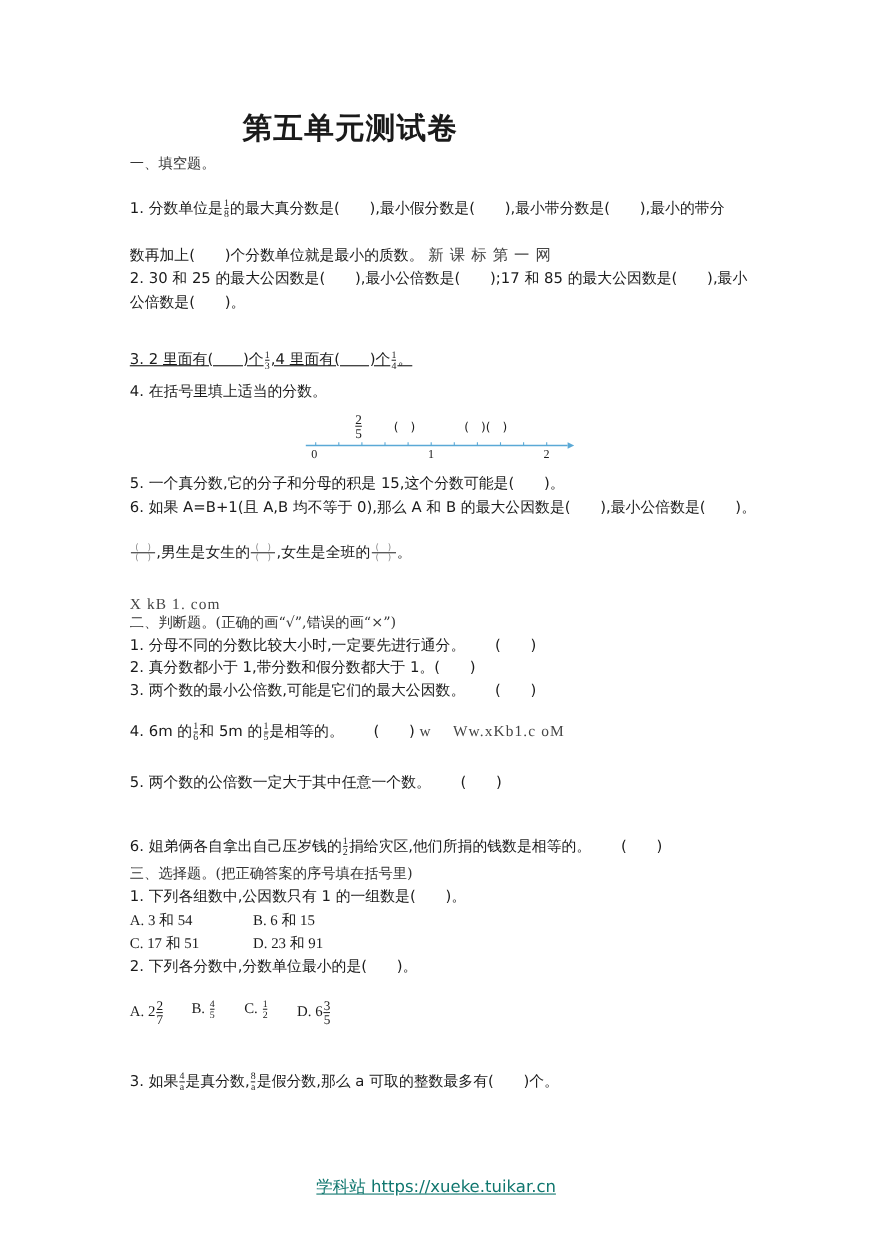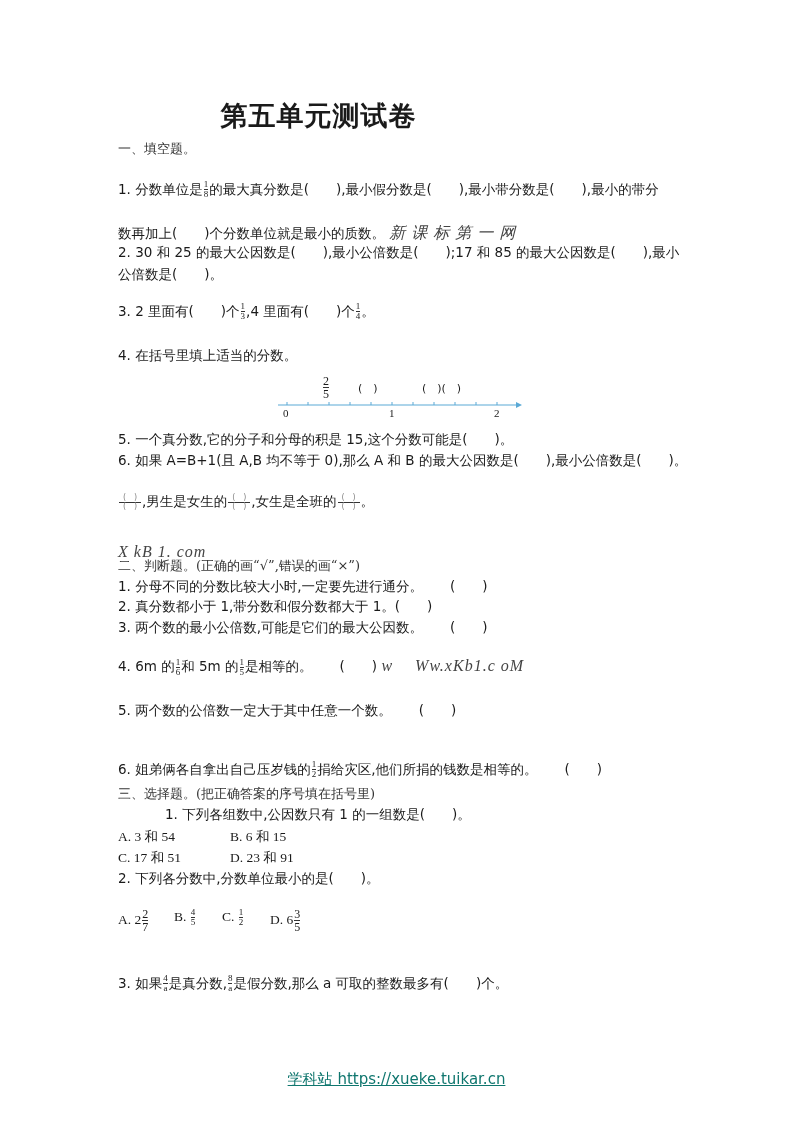--- a/index.html
+++ b/index.html
@@ -4,21 +4,21 @@
 <style>
   html, body { margin: 0; padding: 0; background: #ffffff; }
   body { width: 793px; height: 1122px; position: relative; overflow: hidden; color: #1a1a1a;
          font-family: "DejaVu Sans", "Liberation Sans", sans-serif; }
   .abs { position: absolute; white-space: nowrap; }
   .title { left: 0; width: 637px; top: 98px; text-align: center; font-size: 27px;
            font-family: "DejaVu Serif", "Liberation Serif", serif; font-weight: bold; letter-spacing: 1px; }
   .sec { font-family: "DejaVu Serif", "Liberation Serif", serif; font-size: 13px; color: #333; }
   .q { font-size: 13.5px; }
   .num { font-family: "Liberation Serif", "DejaVu Serif", serif; }
-  .wm { font-family: "Liberation Serif", serif; font-size: 16px; color: #444; letter-spacing: 1px; font-style: italic; }
+  .wm { font-family: "Liberation Serif", serif; font-size: 14px; color: #444; letter-spacing: 1px; }
   .frac { display: inline-flex; flex-direction: column; align-items: center; vertical-align: middle;
           font-family: "Liberation Serif", serif; font-size: 9px; line-height: 9px; margin: 0 1px; }
   .frac .bar { border-top: 1px solid #333; width: 100%; }
   .frac.big { font-size: 12px; line-height: 12px; }
   .bfrac { display: inline-flex; flex-direction: column; align-items: center; vertical-align: middle;
            font-size: 8px; line-height: 8px; color: #888; width: 22px; margin: 0 1px; }
   .bfrac .bar { border-top: 1px solid #333; width: 100%; }
   .footer { left: 0; width: 793px; top: 1070px; text-align: center; font-size: 15px; color: #0f766e; text-decoration: underline; }
   .numline { position: absolute; left: 270px; top: 375px; width: 260px; height: 50px; }
 </style>
@@ -37,21 +37,21 @@
     </span><span>的最大真分数是(　　),最小假分数是(　　),最小带分数是(　　),最小的带分</span>
 </div>
 <div class="abs q" style="left:118px;top:223px;">
   <span>数再加上(　　)个分数单位就是最小的质数。</span>
   <span class="wm">新 课 标 第 一 网</span>
 </div>
 
 <div class="abs q" style="left:118px;top:244px;">2. 30 和 25 的最大公因数是(　　),最小公倍数是(　　);17 和 85 的最大公因数是(　　),最小</div>
 <div class="abs q" style="left:118px;top:266px;">公倍数是(　　)。</div>
 
-<div class="abs q" style="left:118px;top:302px;">
+<div class="abs q" style="left:118px;top:318px;text-decoration:underline;">
   <span>3. 2 里面有(　　)个</span><span class="frac">
       <span>1</span>
       <span class="bar"></span>
       <span>3</span>
     </span><span>,4 里面有(　　)个</span><span class="frac">
       <span>1</span>
       <span class="bar"></span>
       <span>4</span>
     </span><span>。</span>
 </div>
@@ -130,21 +130,21 @@
 
 <div class="abs q" style="left:118px;top:760px;">
   <span>6. 姐弟俩各自拿出自己压岁钱的</span><span class="frac">
       <span>1</span>
       <span class="bar"></span>
       <span>2</span>
     </span><span>捐给灾区,他们所捐的钱数是相等的。　　(　　)</span>
 </div>
 
 <div class="abs sec" style="left:118px;top:785px;">三、选择题。(把正确答案的序号填在括号里)</div>
-<div class="abs q" style="left:118px;top:806px;margin-left:47px;">1. 下列各组数中,公因数只有 1 的一组数是(　　)。</div>
+<div class="abs q" style="left:118px;top:806px;">1. 下列各组数中,公因数只有 1 的一组数是(　　)。</div>
 <div class="abs q num" style="left:118px;top:828px;">A. 3 和 54</div>
 <div class="abs q num" style="left:230px;top:828px;">B. 6 和 15</div>
 <div class="abs q num" style="left:118px;top:849px;">C. 17 和 51</div>
 <div class="abs q num" style="left:230px;top:849px;">D. 23 和 91</div>
 <div class="abs q" style="left:118px;top:870px;">2. 下列各分数中,分数单位最小的是(　　)。</div>
 
 <div class="abs q num" style="left:118px;top:908px;">
   <span>A. 2</span><span class="frac big">
       <span>2</span>
       <span class="bar"></span>

